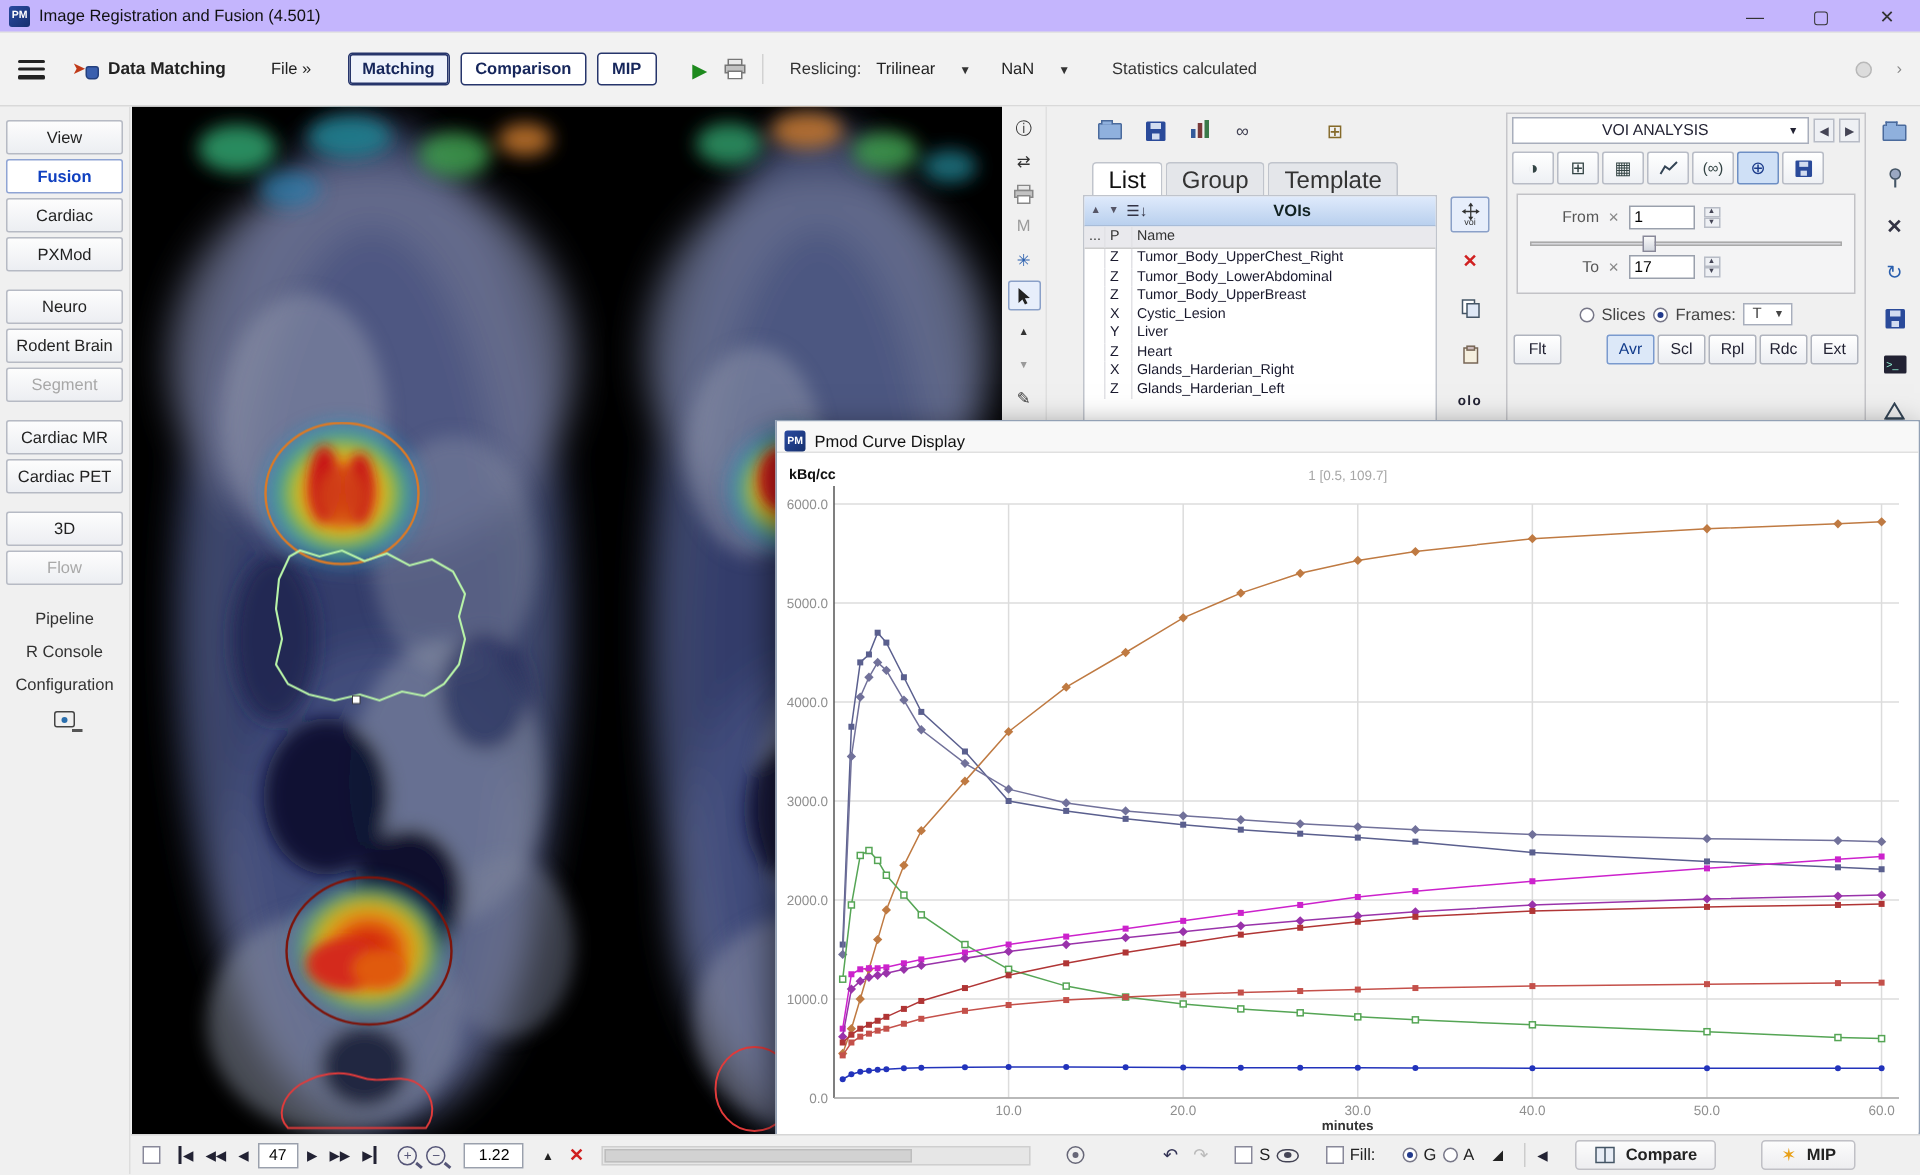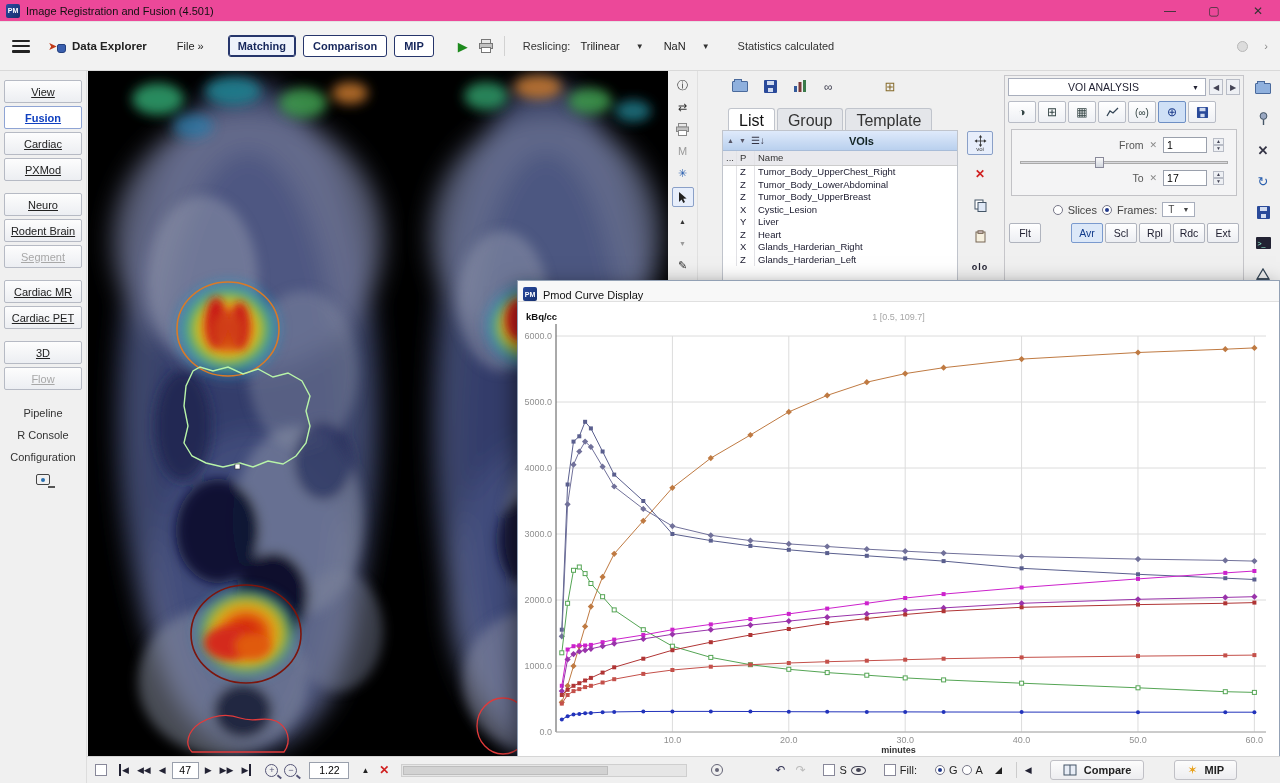--- a/index.html
+++ b/index.html
@@ -1,20 +1,20 @@
 <!DOCTYPE html>
 <html><head>
 <meta charset="utf-8">
 <style>
   * { margin:0; padding:0; box-sizing:border-box; }
   body { width:1280px; height:783px; font-family:"Liberation Sans",sans-serif; font-size:11px; color:#222; overflow:hidden; background:#f0f0f0; }
   #app { position:relative; width:1280px; height:783px; background:#f0f0f0; overflow:hidden; }
 
   
-  .titlebar { position:absolute; top:0; left:0; right:0; height:22px; background:#ec4899; display:flex; align-items:center; gap:6px; padding-left:6px; border-bottom:1px solid #e3e3e3; z-index:10; }
+  .titlebar { position:absolute; top:0; left:0; right:0; height:22px; background:#c4b5fd; display:flex; align-items:center; gap:6px; padding-left:6px; border-bottom:1px solid #e3e3e3; z-index:10; }
   .pm-logo { width:14px; height:14px; background:linear-gradient(135deg,#2a4aa0,#16306e); color:#fff; font-size:7px; font-weight:bold; display:inline-flex; align-items:center; justify-content:center; border-radius:2px; flex:none; }
   .tb-title { font-size:11px; color:#111; }
   .win-controls { margin-left:auto; display:flex; height:22px; }
   .win-btn { width:44px; display:flex; align-items:center; justify-content:center; font-size:12px; color:#333; }
 
   
   .toolbar { position:absolute; top:22px; left:0; right:0; height:49px; background:#f2f2f2; border-bottom:1px solid #d9d9d9; display:flex; align-items:center; padding:0 12px; z-index:9; }
   .hamburger { width:18px; height:13px; display:flex; flex-direction:column; justify-content:space-between; margin-right:18px; cursor:pointer; }
   .hamburger span { height:2.5px; background:#222; border-radius:1px; }
   .de-group { display:flex; align-items:center; gap:6px; margin-right:30px; }
@@ -30,21 +30,21 @@
   .tb-sep { width:1px; height:20px; background:#d2d2d2; margin:0 8px; }
   .resl-label { color:#333; margin:0 4px 0 10px; }
   .dd { display:flex; align-items:center; gap:16px; padding:3px 6px; margin-right:8px; color:#222; cursor:pointer; }
   .dd .caret { font-size:8px; color:#333; }
   .status { color:#333; margin-left:14px; font-size:11px; }
   .tb-right { margin-left:auto; display:flex; align-items:center; gap:16px; }
   .circ { width:11px; height:11px; border-radius:50%; background:#dcdcdc; border:1px solid #b8b8b8; }
 
   
   .sidebar { position:absolute; top:71px; left:0; width:87px; bottom:0; background:#f0f0f0; border-right:1px solid #ddd; padding-top:6px; z-index:2; }
-  .side-btn { width:78px; margin:3px auto 0; height:23px; border:1px solid #b6bac4; background:linear-gradient(#fdfdfd,#eceef2); display:flex; align-items:center; justify-content:center; font-size:11px; color:#222; border-radius:2px; cursor:pointer;text-decoration:underline; }
+  .side-btn { width:78px; margin:3px auto 0; height:23px; border:1px solid #b6bac4; background:linear-gradient(#fdfdfd,#eceef2); display:flex; align-items:center; justify-content:center; font-size:11px; color:#222; border-radius:2px; cursor:pointer; }
   .side-btn.gap { margin-top:12px; }
   .side-btn.active { color:#1040c0; font-weight:bold; background:#fff; border-color:#8fa4d4; }
   .side-btn.disabled { color:#a8a8a8; }
   .side-links { margin-top:12px; }
   .side-link { text-align:center; padding:5px 0; font-size:11px; color:#333; cursor:pointer; }
   .cfg-icon { margin:6px auto 0; width:14px; height:11px; border:1.5px solid #444; border-radius:2px; position:relative; }
   .cfg-icon::before { content:""; position:absolute; left:4px; top:2.5px; width:4px; height:4px; background:#2a6fae; border-radius:50%; }
   .cfg-icon::after { content:""; position:absolute; right:-6px; bottom:-4px; width:7px; height:2px; background:#555; }
 
   
@@ -86,21 +86,21 @@
 
   .analysis { position:absolute; left:336px; top:4px; width:240px; height:206px; border:1px solid #c6c6ca; background:#f0f0f0; }
   .an-head { display:flex; align-items:center; gap:3px; padding:2px 3px; }
   .an-combo { flex:1; border:1px solid #a8aebc; background:#fff; display:flex; align-items:center; padding:2px 6px; font-size:10.5px; color:#223; cursor:pointer; }
   .an-combo span:first-child { flex:1; text-align:center; }
   .an-nav { width:14px; height:16px; border:1px solid #b8bcc6; background:#eef0f4; font-size:8px; display:flex; align-items:center; justify-content:center; cursor:pointer; color:#445; }
   .an-icons { display:flex; gap:2px; padding:3px 3px 4px; }
   .an-ic { width:28px; height:22px; border:1px solid #b8bcc6; background:linear-gradient(#fff,#eef0f4); display:flex; align-items:center; justify-content:center; font-size:12px; color:#344; cursor:pointer; border-radius:2px; }
   .an-ic.active { background:#cfe0f6; border-color:#6e8fc4; color:#1a3a8a; }
   .ft-box { margin:2px 6px; border:1px solid #c2c2c6; background:#f4f4f5; padding:5px 8px 7px; }
-  .ft-row { display:flex; align-items:center; gap:6px; margin:2px 4px;justify-content:flex-end; }
+  .ft-row { display:flex; align-items:center; gap:6px; margin:2px 16px; }
   .ft-label { width:30px; text-align:right; color:#555; font-size:10.5px; }
   .ft-x { color:#888; font-size:9px; cursor:pointer; }
   .ft-input { width:44px; height:16px; border:1px solid #9aa0ac; font-size:10.5px; padding:0 3px; font-family:"Liberation Sans",sans-serif; }
   .spin { display:flex; flex-direction:column; cursor:pointer; }
   .spin i { font-style:normal; font-size:5px; line-height:5px; color:#445; border:1px solid #b8bcc6; background:#eef0f4; padding:0 2px; }
   .ft-slider { position:relative; height:12px; margin:3px 0 2px; cursor:pointer; }
   .ft-track { position:absolute; left:0; right:0; top:5px; height:3px; background:#d8d8dc; border:1px solid #aaa; }
   .ft-thumb { position:absolute; left:36%; top:1px; width:9px; height:11px; background:linear-gradient(#fafafa,#d2d6de); border:1px solid #889; }
   .an-radio-row { display:flex; align-items:center; gap:5px; justify-content:center; margin-top:6px; color:#444; }
   .radio { width:10px; height:10px; border:1px solid #778; border-radius:50%; background:#fff; position:relative; cursor:pointer; }
@@ -182,21 +182,21 @@
     <div class="hamburger">
         <span></span>
         <span></span>
         <span></span>
       </div>
     <div class="de-group">
       <span class="de-icon">
           <span class="de-arrow">➤</span>
           <span class="de-db"></span>
         </span>
-      <span class="de-label">Data Explorer</span>
+      <span class="de-label">Data Matching</span>
     </div>
     <span class="file-menu">File »</span>
     <div class="mode-group" id="mode-buttons">
         <span class="mode-btn active">Matching</span>
         <span class="mode-btn">Comparison</span>
         <span class="mode-btn">MIP</span>
       </div>
     <span class="play-btn">▶</span>
     <span class="tc-icon">
       <svg width="16" height="14" viewBox="0 0 16 14">

